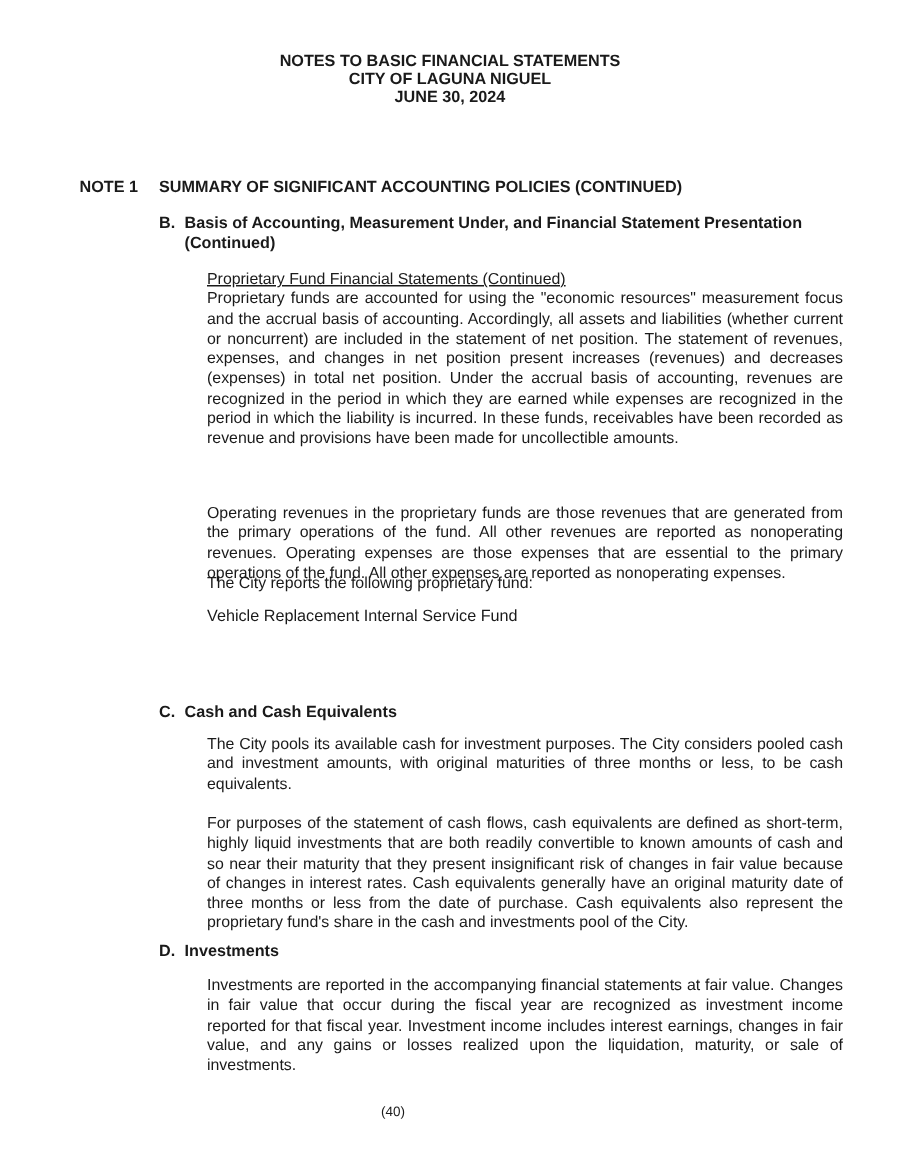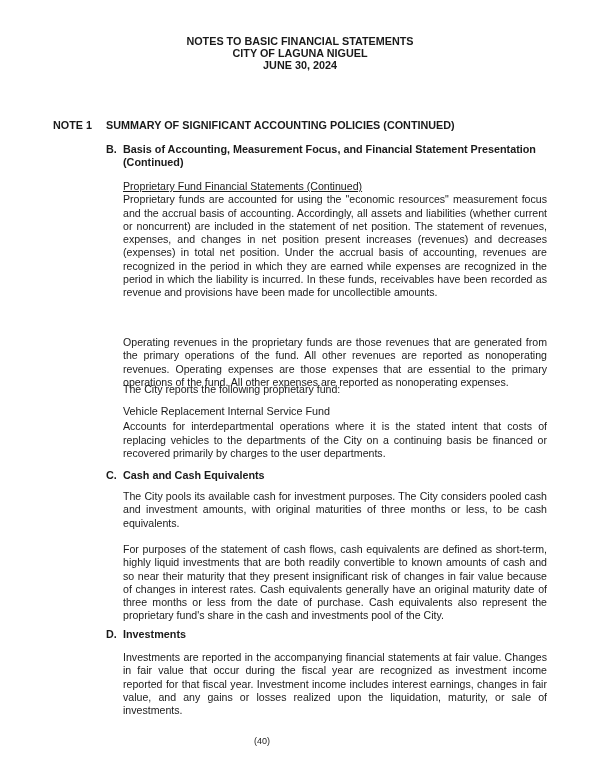--- a/index.html
+++ b/index.html
@@ -52,21 +52,21 @@
       left: 0;
       top: 0;
     }
     .section-heading .title {
       display: block;
       margin-left: 17px;
       width: 430px;
     }
     .block {
       position: absolute;
-      left: 123px;
+      left: 138px;
       width: 424px;
       text-align: justify;
     }
     .block p {
       margin: 0;
       text-align: justify;
     }
     .sub-underline {
       text-decoration: underline;
     }
@@ -91,39 +91,38 @@
   <div>CITY OF LAGUNA NIGUEL</div>
   <div>JUNE 30, 2024</div>
 </div>
 
 <div class="note-line">
   <span class="note-num">NOTE 1</span><span>SUMMARY OF SIGNIFICANT ACCOUNTING POLICIES (CONTINUED)</span>
 </div>
 
 <div class="section-heading" style="top:143px;">
   <span class="letter">B.</span>
-  <span class="title">Basis of Accounting, Measurement Focus, and Financial Statement Presentation (Continued)</span>
+  <span class="title">Basis of Accounting, Measurement Under, and Financial Statement Presentation (Continued)</span>
 </div>
 
 <div class="block" style="top:180px;">
   <p class="sub-underline">Proprietary Fund Financial Statements (Continued)</p>
   <p>Proprietary funds are accounted for using the "economic resources" measurement focus and the accrual basis of accounting. Accordingly, all assets and liabilities (whether current or noncurrent) are included in the statement of net position. The statement of revenues, expenses, and changes in net position present increases (revenues) and decreases (expenses) in total net position. Under the accrual basis of accounting, revenues are recognized in the period in which they are earned while expenses are recognized in the period in which the liability is incurred. In these funds, receivables have been recorded as revenue and provisions have been made for uncollectible amounts.</p>
 </div>
 
 <div class="block" style="top:317px;margin-top:19px;">
   <p>Operating revenues in the proprietary funds are those revenues that are generated from the primary operations of the fund. All other revenues are reported as nonoperating revenues. Operating expenses are those expenses that are essential to the primary operations of the fund. All other expenses are reported as nonoperating expenses.</p>
 </div>
 
 <div class="block" style="top:383px;">
   <p>The City reports the following proprietary fund:</p>
 </div>
 
 <div class="block" style="top:405px;">
   <p class="sub-bold">Vehicle Replacement Internal Service Fund</p>
-  <p style="margin-top:2px;">Accounts for interdepartmental operations where it is the stated intent that costs of replacing vehicles to the departments of the City on a continuing basis be financed or recovered primarily by charges to the user departments.</p>
 </div>
 
 <div class="section-heading" style="top:469px;">
   <span class="letter">C.</span>
   <span class="title">Cash and Cash Equivalents</span>
 </div>
 
 <div class="block" style="top:490px;">
   <p>The City pools its available cash for investment purposes. The City considers pooled cash and investment amounts, with original maturities of three months or less, to be cash equivalents.</p>
 </div>

